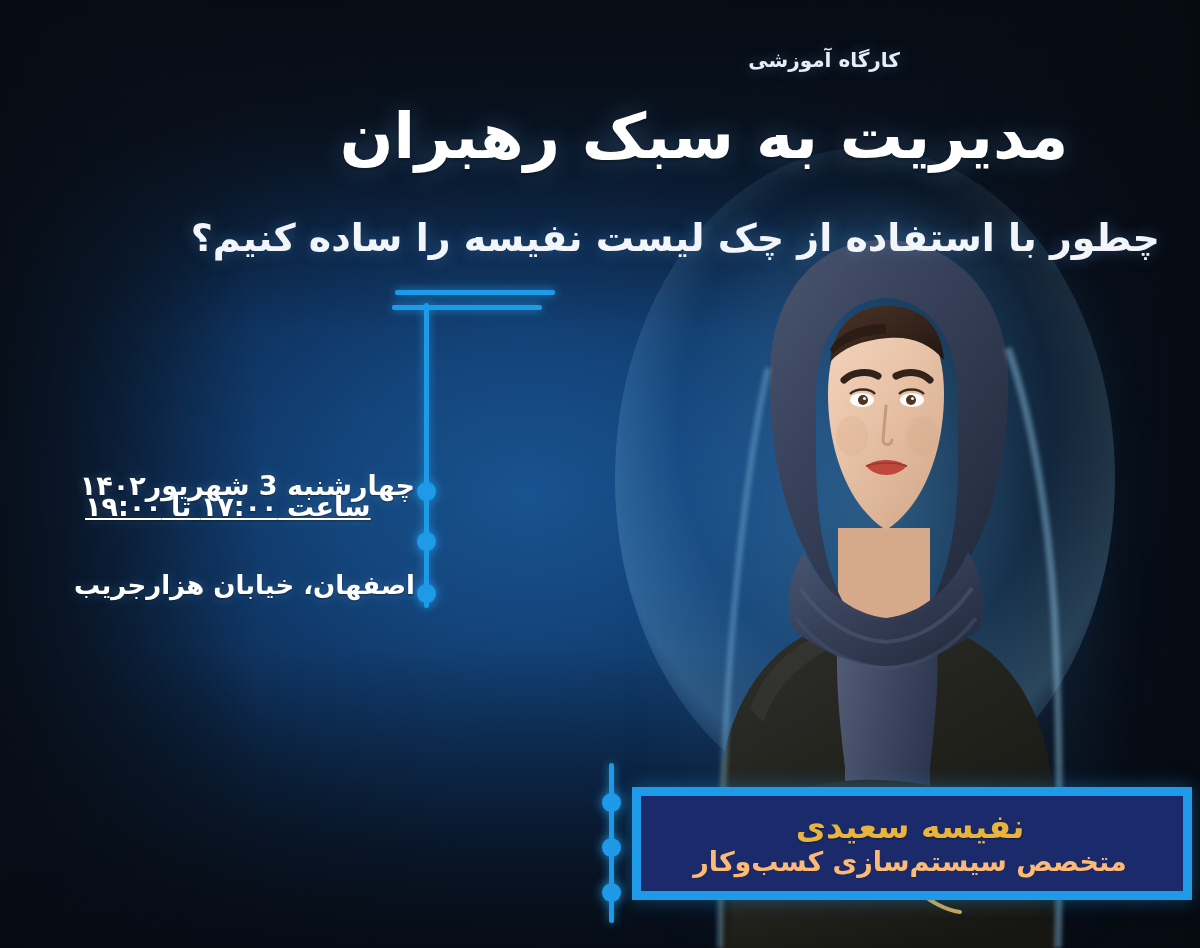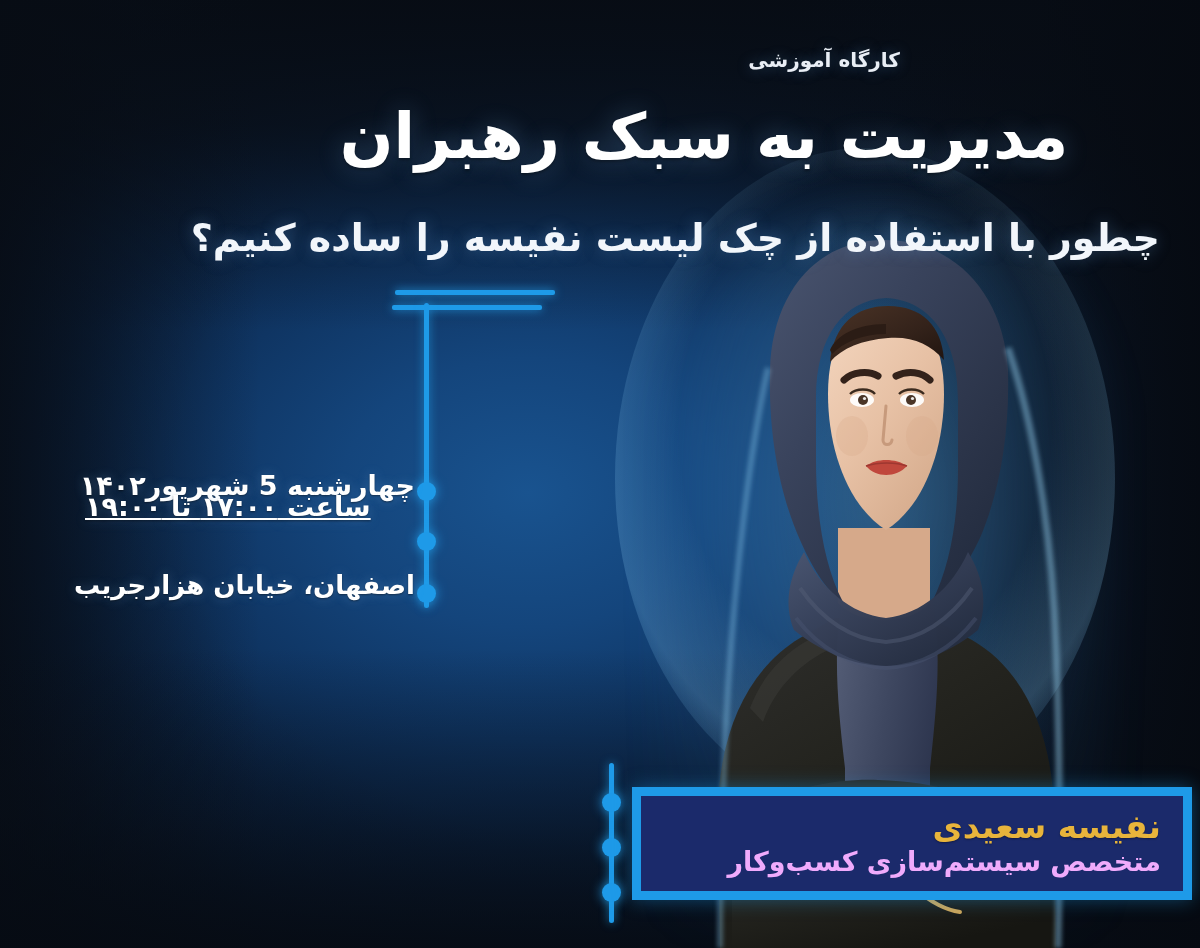--- a/index.html
+++ b/index.html
@@ -191,38 +191,38 @@
     width:560px; height:113px;
     background:#1e9ae8;
     padding:9px;
     box-shadow:0 0 18px rgba(30,154,232,0.40);
   }
   .plaque-inner {
     width:100%; height:100%;
     background:#1b2a6b;
     display:flex;
     flex-direction:column;
-    align-items:flex-start;
+    align-items:center;
     justify-content:center;
     padding:4px 22px 6px 18px;
     direction:rtl;
   }
   .speaker-name {
     font-size:33px;
     font-weight:700;
     color:#e8b43b;
     letter-spacing:1px;
     line-height:1.15;
     text-shadow:0 1px 2px rgba(0,0,0,0.35);
     white-space:nowrap;
   }
   .speaker-role {
     font-size:27px;
     font-weight:700;
-    color:#f0abfc;
+    color:#fdba74;
     line-height:1.15;
     margin-top:1px;
     white-space:nowrap;
   }
 
   
   .tline-lower { left:609px; top:763px; height:160px; }
   .tdot-l1 { left:602px; top:793px; }
   .tdot-l2 { left:602px; top:838px; }
   .tdot-l3 { left:602px; top:883px; }
@@ -383,21 +383,21 @@
   <div class="subtitle">چطور با استفاده از چک لیست نفیسه را ساده کنیم؟</div>
 
   <div class="rule rule-a"></div>
   <div class="rule rule-b"></div>
 
   <div class="tline tline-main"></div>
   <div class="tdot tdot-1"></div>
   <div class="tdot tdot-2"></div>
   <div class="tdot tdot-3"></div>
 
-  <div class="info info-1">چهارشنبه  5 شهریور۱۴۰۲</div>
+  <div class="info info-1">چهارشنبه  3 شهریور۱۴۰۲</div>
   <div class="info info-2">ساعت  ۱۷:۰۰  تا  ۱۹:۰۰</div>
   <div class="info info-3">اصفهان، خیابان هزارجریب</div>
 
   <div class="tline tline-lower"></div>
   <div class="tdot tdot-l1"></div>
   <div class="tdot tdot-l2"></div>
   <div class="tdot tdot-l3"></div>
 
   <div class="plaque">
     <div class="plaque-inner">

